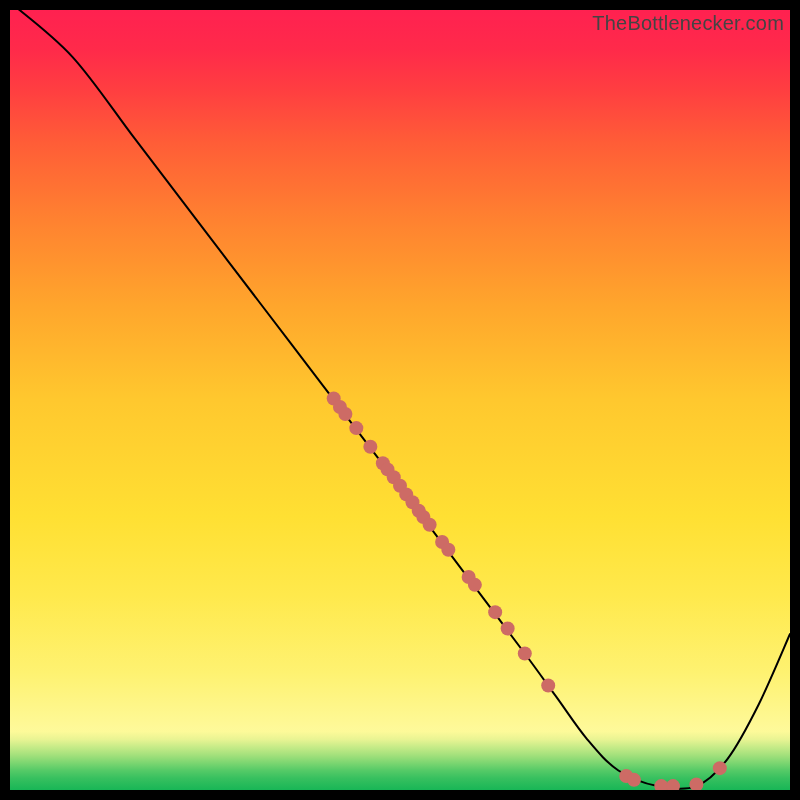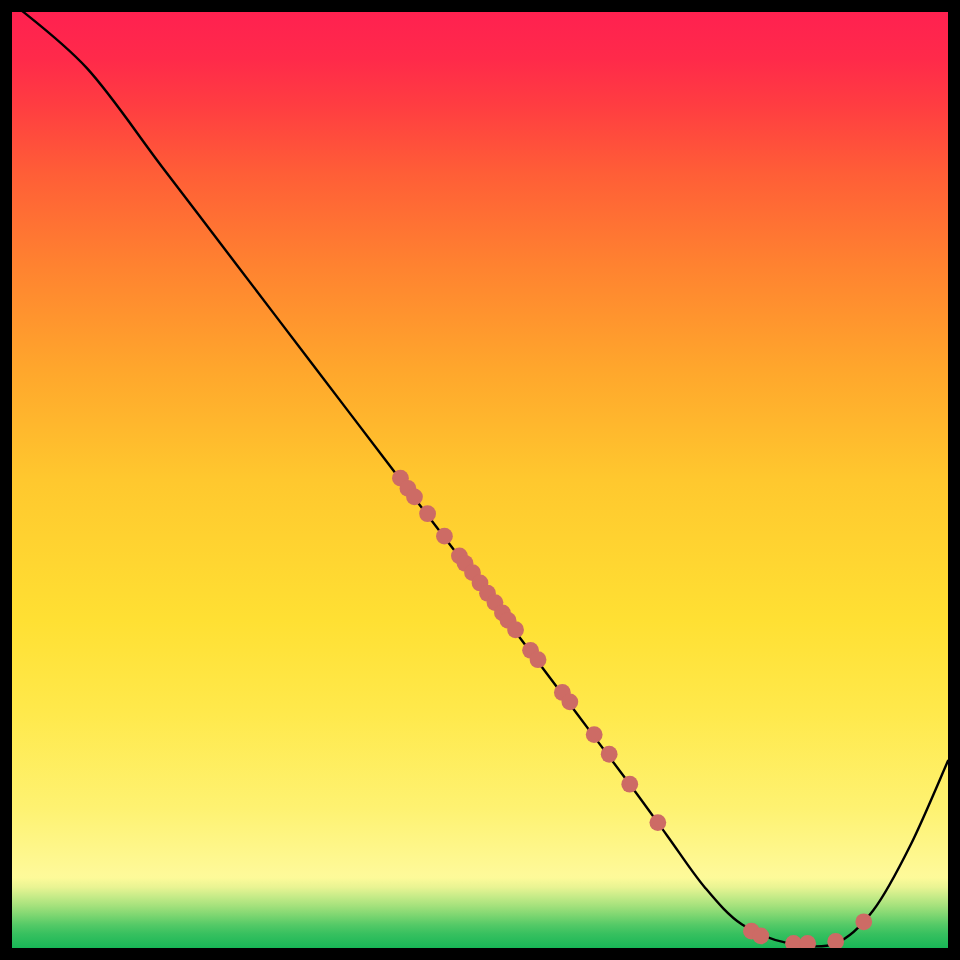--- a/index.html
+++ b/index.html
@@ -99,14 +99,15 @@
           <circle cx="616.2" cy="765.96" r="7" class="data-dot" fill="#cd6b65"></circle>
           <circle cx="624" cy="769.86" r="7" class="data-dot" fill="#cd6b65"></circle>
           <circle cx="651.3" cy="776.1" r="7" class="data-dot" fill="#cd6b65"></circle>
           <circle cx="663" cy="776.1" r="7" class="data-dot" fill="#cd6b65"></circle>
           <circle cx="686.4" cy="774.54" r="7" class="data-dot" fill="#cd6b65"></circle>
           <circle cx="709.8000000000001" cy="758.16" r="7" class="data-dot" fill="#cd6b65"></circle>
         </g>
     </svg>
   </div>
 
+  <div class="watermark">TheBottlenecker.com</div>
 
 </div>
 
 </body></html>

